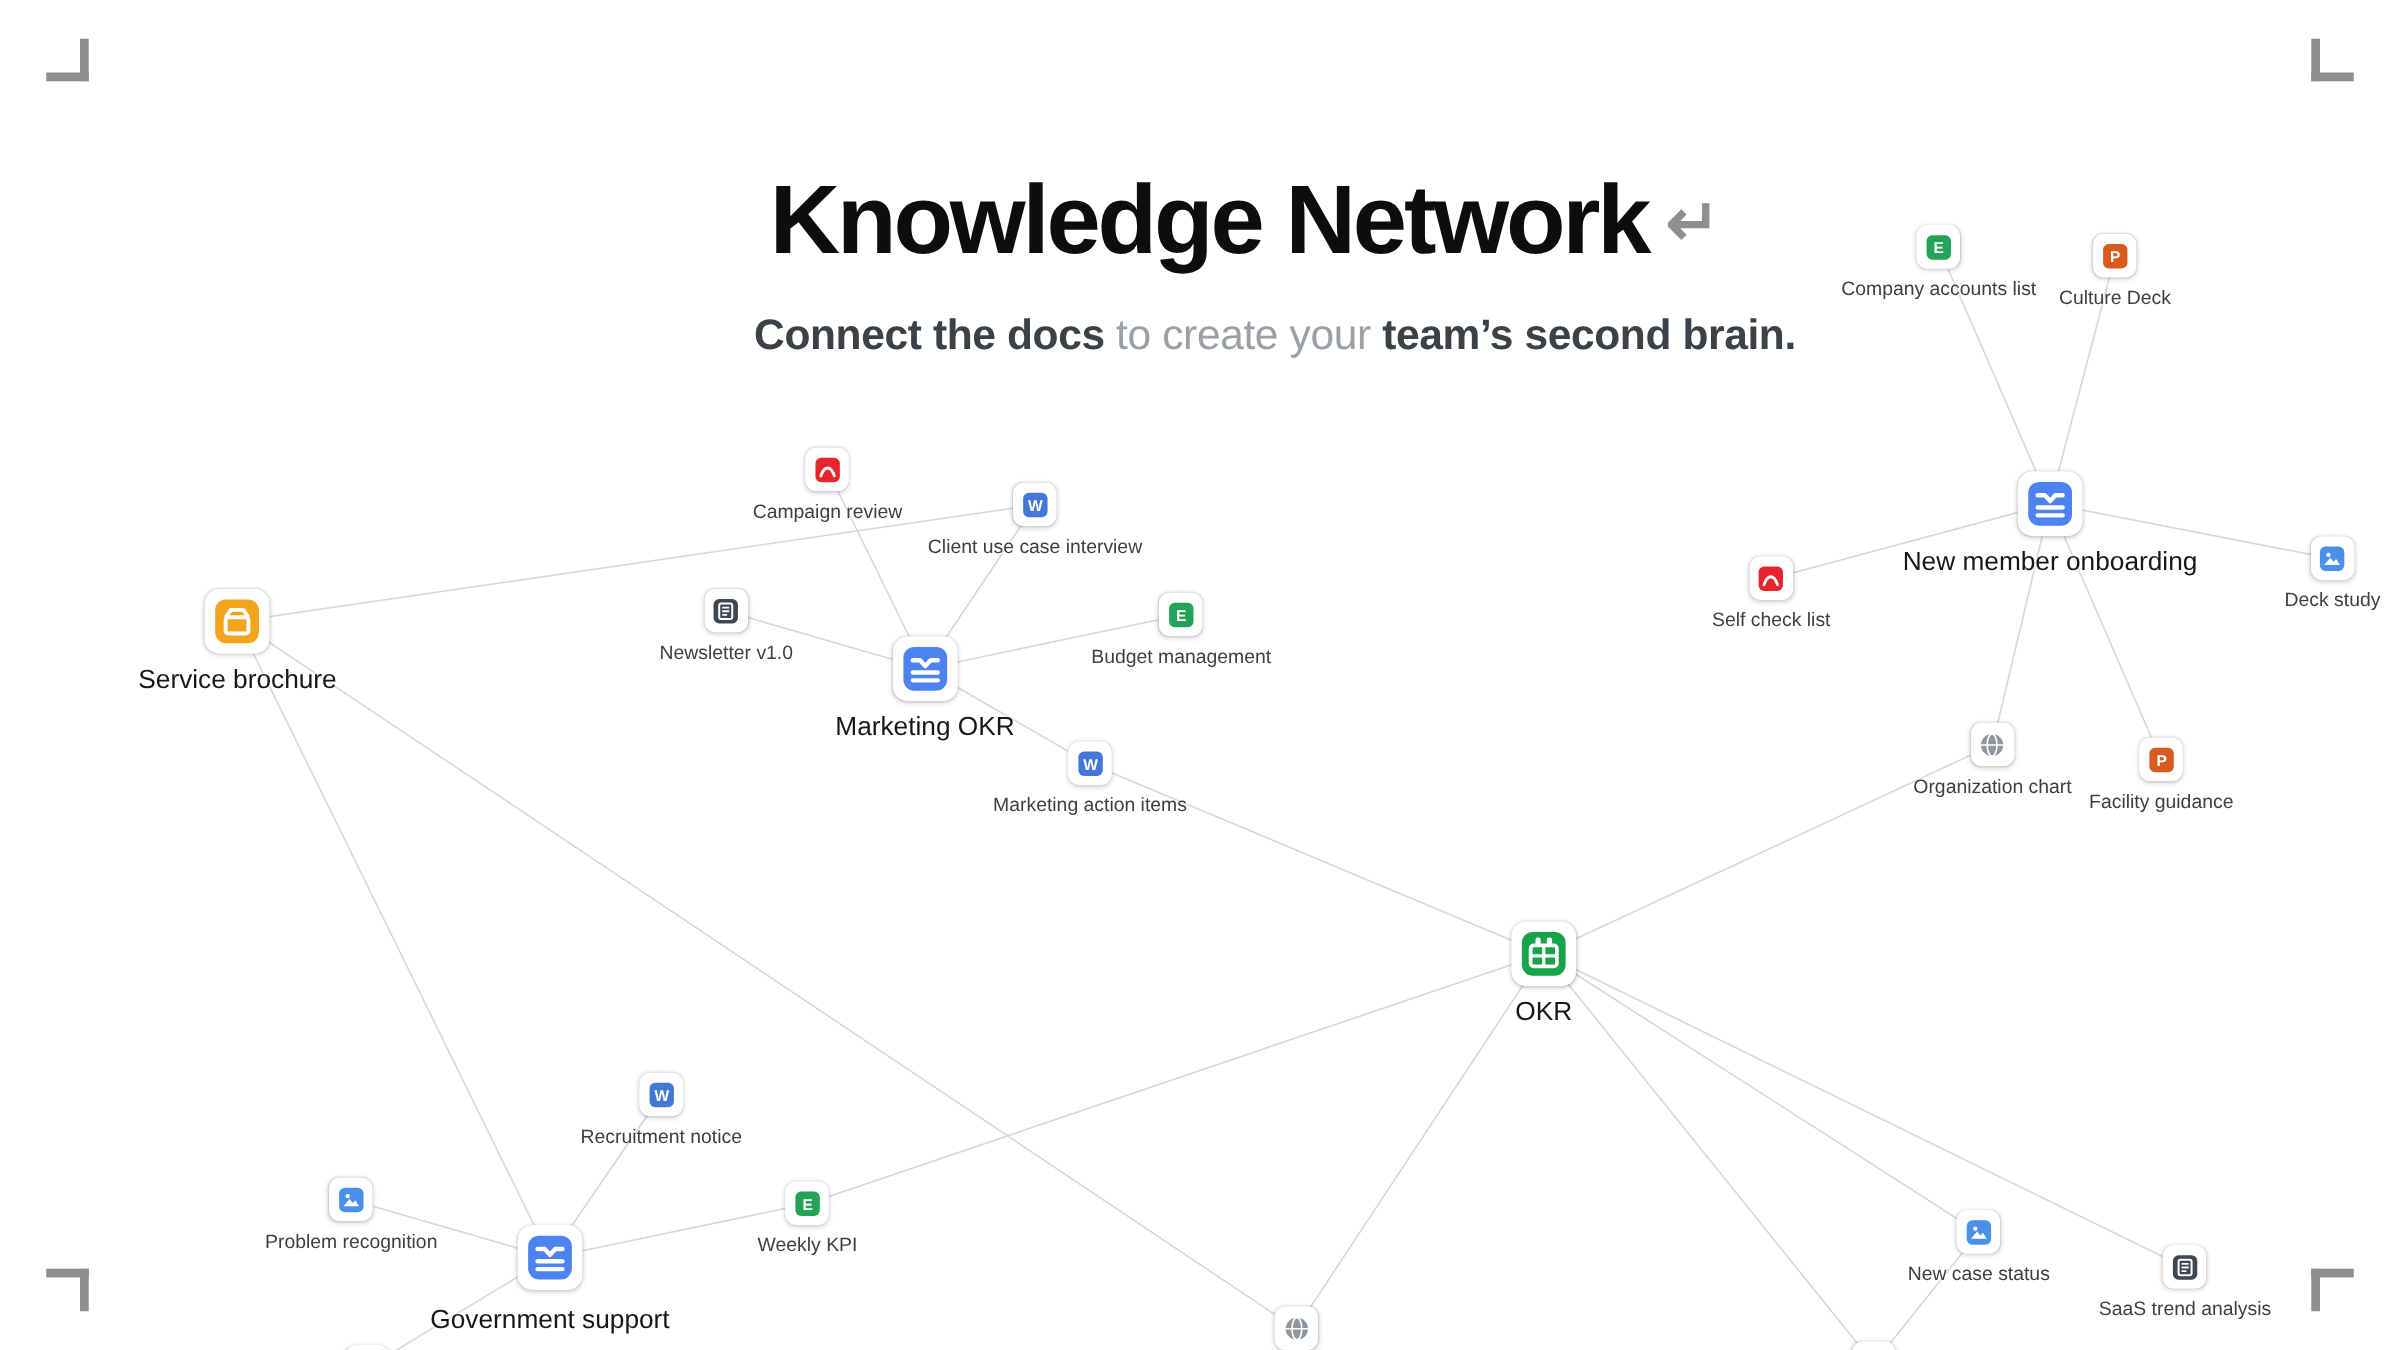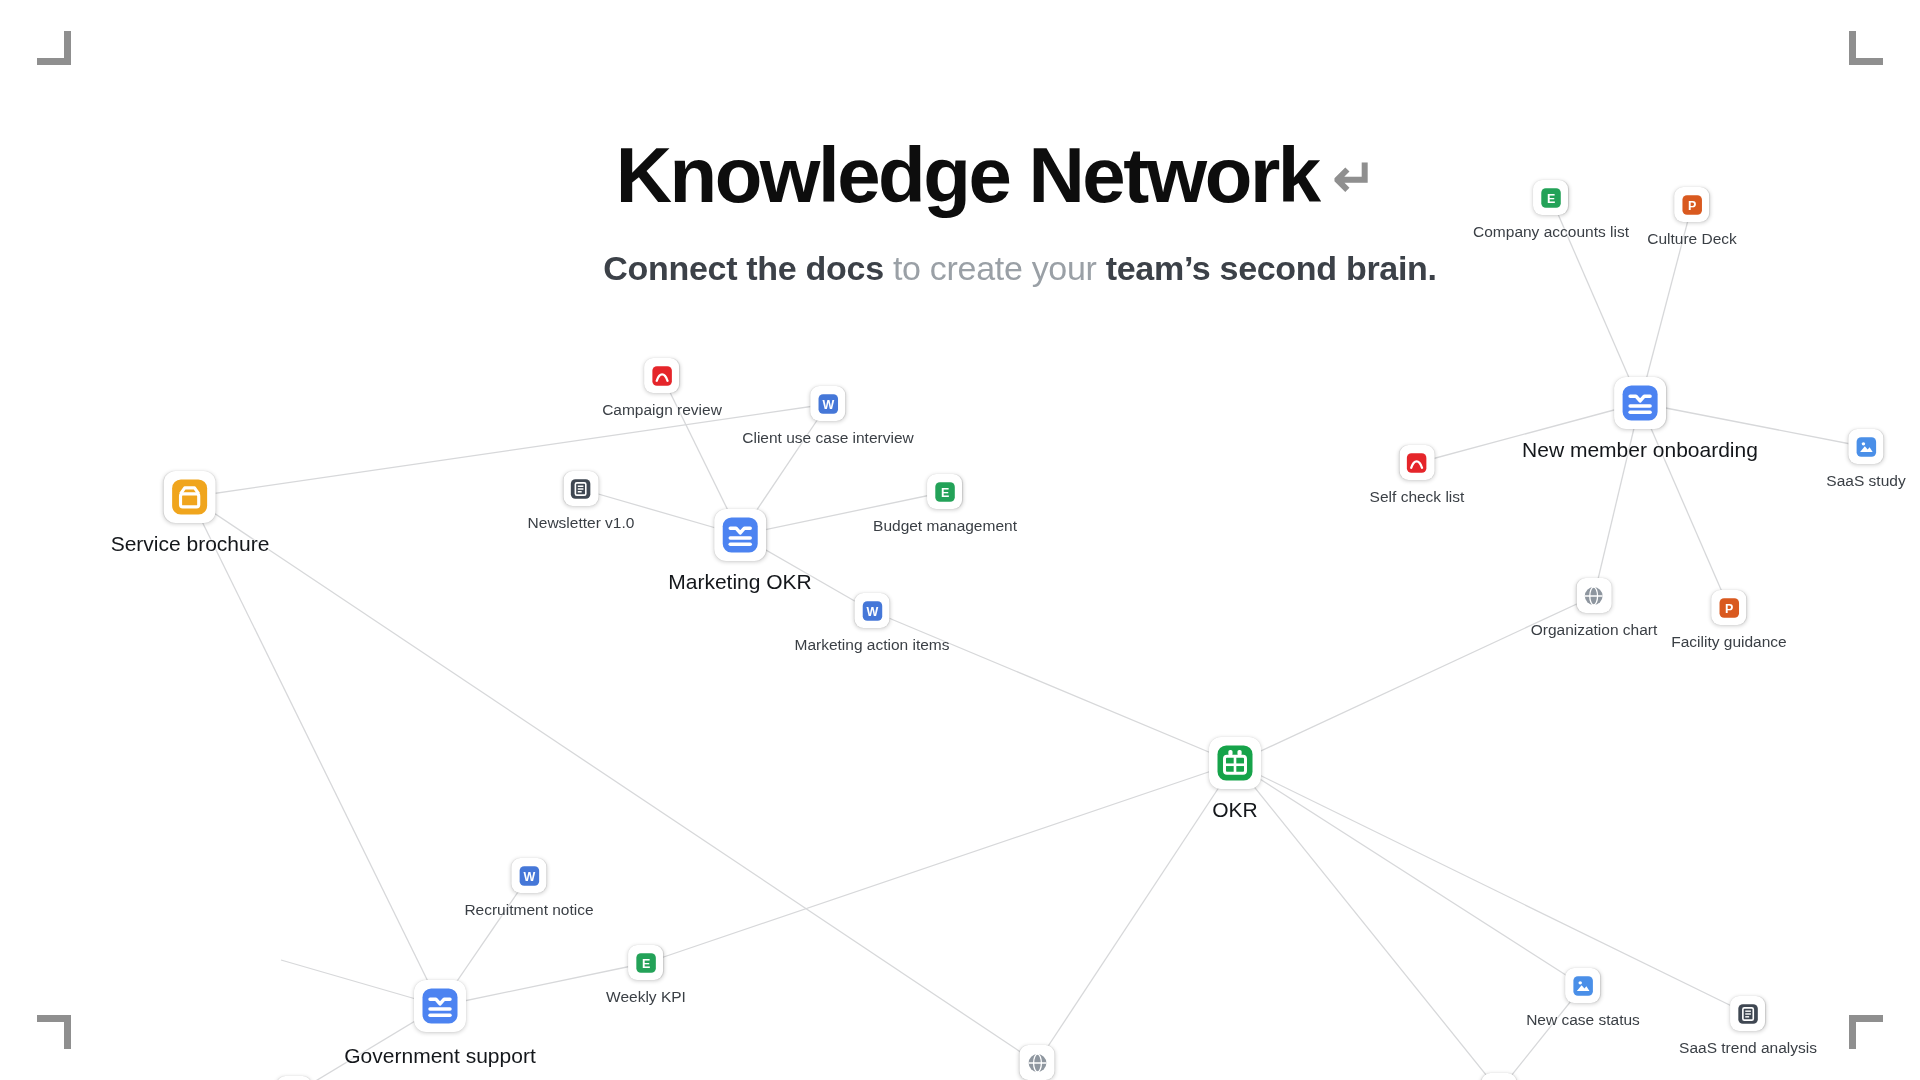--- a/index.html
+++ b/index.html
@@ -181,21 +181,21 @@
       <div class="nlabel">New member onboarding</div>
     </div>
     <div class="node small" style="left: 1866px; top: 447px;">
       <div class="tile">
         <svg viewBox="0 0 24 24">
           <rect x="3" y="3" width="18" height="18" rx="4.2" fill="#4a8fe8"></rect>
           <circle cx="9.3" cy="9.1" r="1.6" fill="#fff"></circle>
           <path d="M6.2 16.6 L10.6 11.2 L13.2 14.2 L15 12.2 L17.8 16.6 Z" fill="#fff"></path>
         </svg>
       </div>
-      <div class="nlabel">SaaS study</div>
+      <div class="nlabel">Deck study</div>
     </div>
     <div class="node small" style="left: 1417px; top: 463px;">
       <div class="tile">
         <svg viewBox="0 0 24 24">
           <rect x="3" y="3" width="18" height="18" rx="4.2" fill="#e5252a"></rect>
           <path d="M7 16.4 C9.6 8.6 14.4 8.6 17 16.4" fill="none" stroke="#fff" stroke-width="2.1" stroke-linecap="round"></path>
         </svg>
       </div>
       <div class="nlabel">Self check list</div>
     </div>
@@ -233,20 +233,30 @@
     </div>
     <div class="node small" style="left: 529px; top: 876px;">
       <div class="tile">
         <svg viewBox="0 0 24 24">
           <rect x="3" y="3" width="18" height="18" rx="4.2" fill="#4577d8"></rect>
           <text x="12" y="16.3" text-anchor="middle" font-family="Liberation Sans, sans-serif" font-size="11.5" font-weight="bold" fill="#fff">W</text>
         </svg>
       </div>
       <div class="nlabel">Recruitment notice</div>
     </div>
+    <div class="node small" style="left: 281px; top: 960px;">
+      <div class="tile">
+        <svg viewBox="0 0 24 24">
+          <rect x="3" y="3" width="18" height="18" rx="4.2" fill="#4a8fe8"></rect>
+          <circle cx="9.3" cy="9.1" r="1.6" fill="#fff"></circle>
+          <path d="M6.2 16.6 L10.6 11.2 L13.2 14.2 L15 12.2 L17.8 16.6 Z" fill="#fff"></path>
+        </svg>
+      </div>
+      <div class="nlabel">Problem recognition</div>
+    </div>
     <div class="node small" style="left: 646px; top: 963px;">
       <div class="tile">
         <svg viewBox="0 0 24 24">
           <rect x="3" y="3" width="18" height="18" rx="4.2" fill="#23a258"></rect>
           <text x="12" y="16.3" text-anchor="middle" font-family="Liberation Sans, sans-serif" font-size="11.5" font-weight="bold" fill="#fff">E</text>
         </svg>
       </div>
       <div class="nlabel">Weekly KPI</div>
     </div>
     <div class="node large" style="left: 440px; top: 1006px;">

